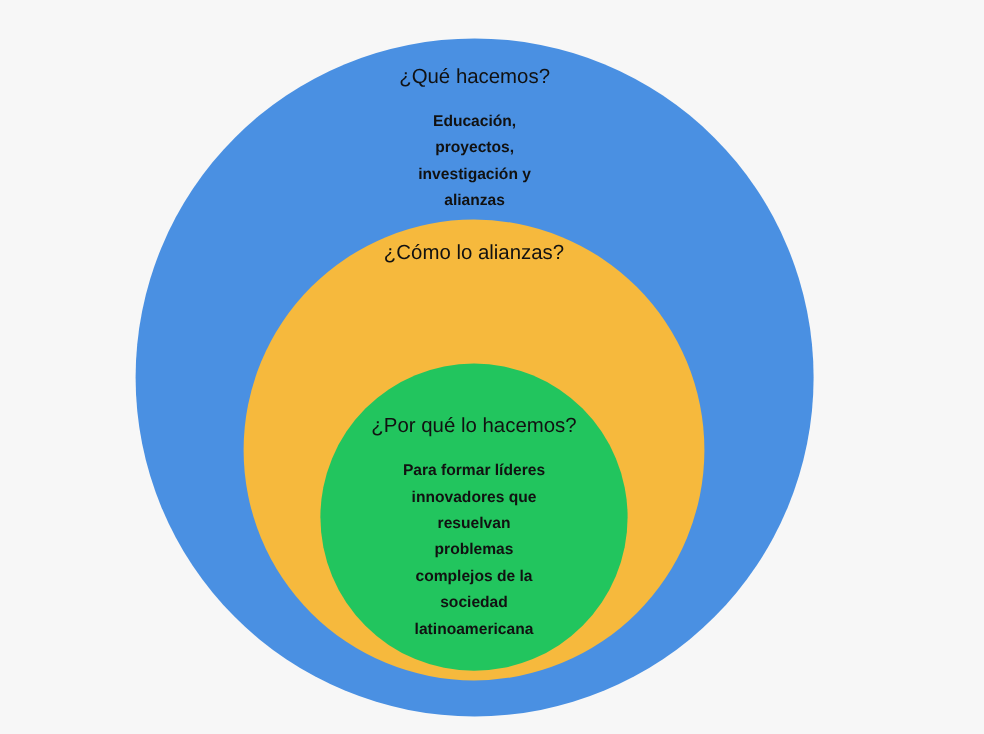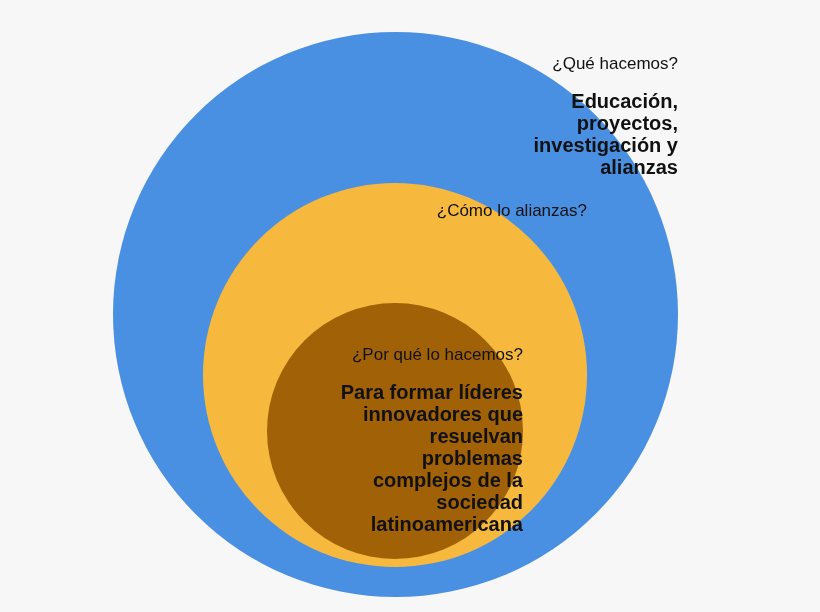--- a/index.html
+++ b/index.html
@@ -35,36 +35,36 @@
   .ring-why {
     left: 267px;
     top: 303px;
     width: 256px;
     height: 256px;
   }
   .ring-text {
     position: absolute;
     left: 0;
     right: 0;
-    text-align: right;
+    text-align: center;
     color: #1a1a1a;
   }
   .ring-what > .ring-text { top: 22px; }
   .ring-how  > .ring-text { top: 18px; }
   .ring-why  > .ring-text { top: 42px; }
   .question {
     display: block;
     font-size: 17px;
     font-weight: 400;
     margin: 0 auto 7px auto;
     color: #111;
   }
   .answer {
     display: block;
-    font-size: 20px;
+    font-size: 13px;
     font-weight: 700;
     line-height: 22px;
     white-space: pre-line;
     margin: 16px auto;
     color: #111;
   }
 </style>
 </head>
 <body>
 
@@ -79,21 +79,21 @@
 alianzas</span>
     </div>
   </div>
 
   <div class="ring ring-how" style="background-color: rgb(246, 185, 61);">
     <div class="ring-text">
       <span class="question">¿Cómo lo alianzas?</span>
     </div>
   </div>
 
-  <div class="ring ring-why" style="background-color: #a16207;">
+  <div class="ring ring-why" style="background-color: #22c55e;">
     <div class="ring-text">
       <span class="question">¿Por qué lo hacemos?</span>
       <span class="answer">Para formar líderes
 innovadores que
 resuelvan
 problemas
 complejos de la
 sociedad
 latinoamericana</span>
     </div>

